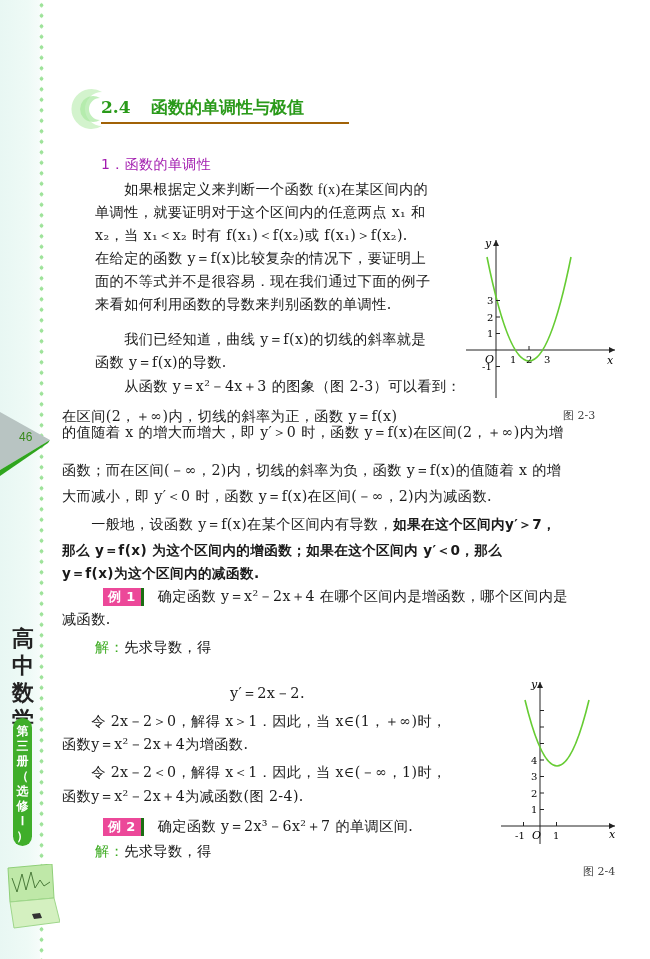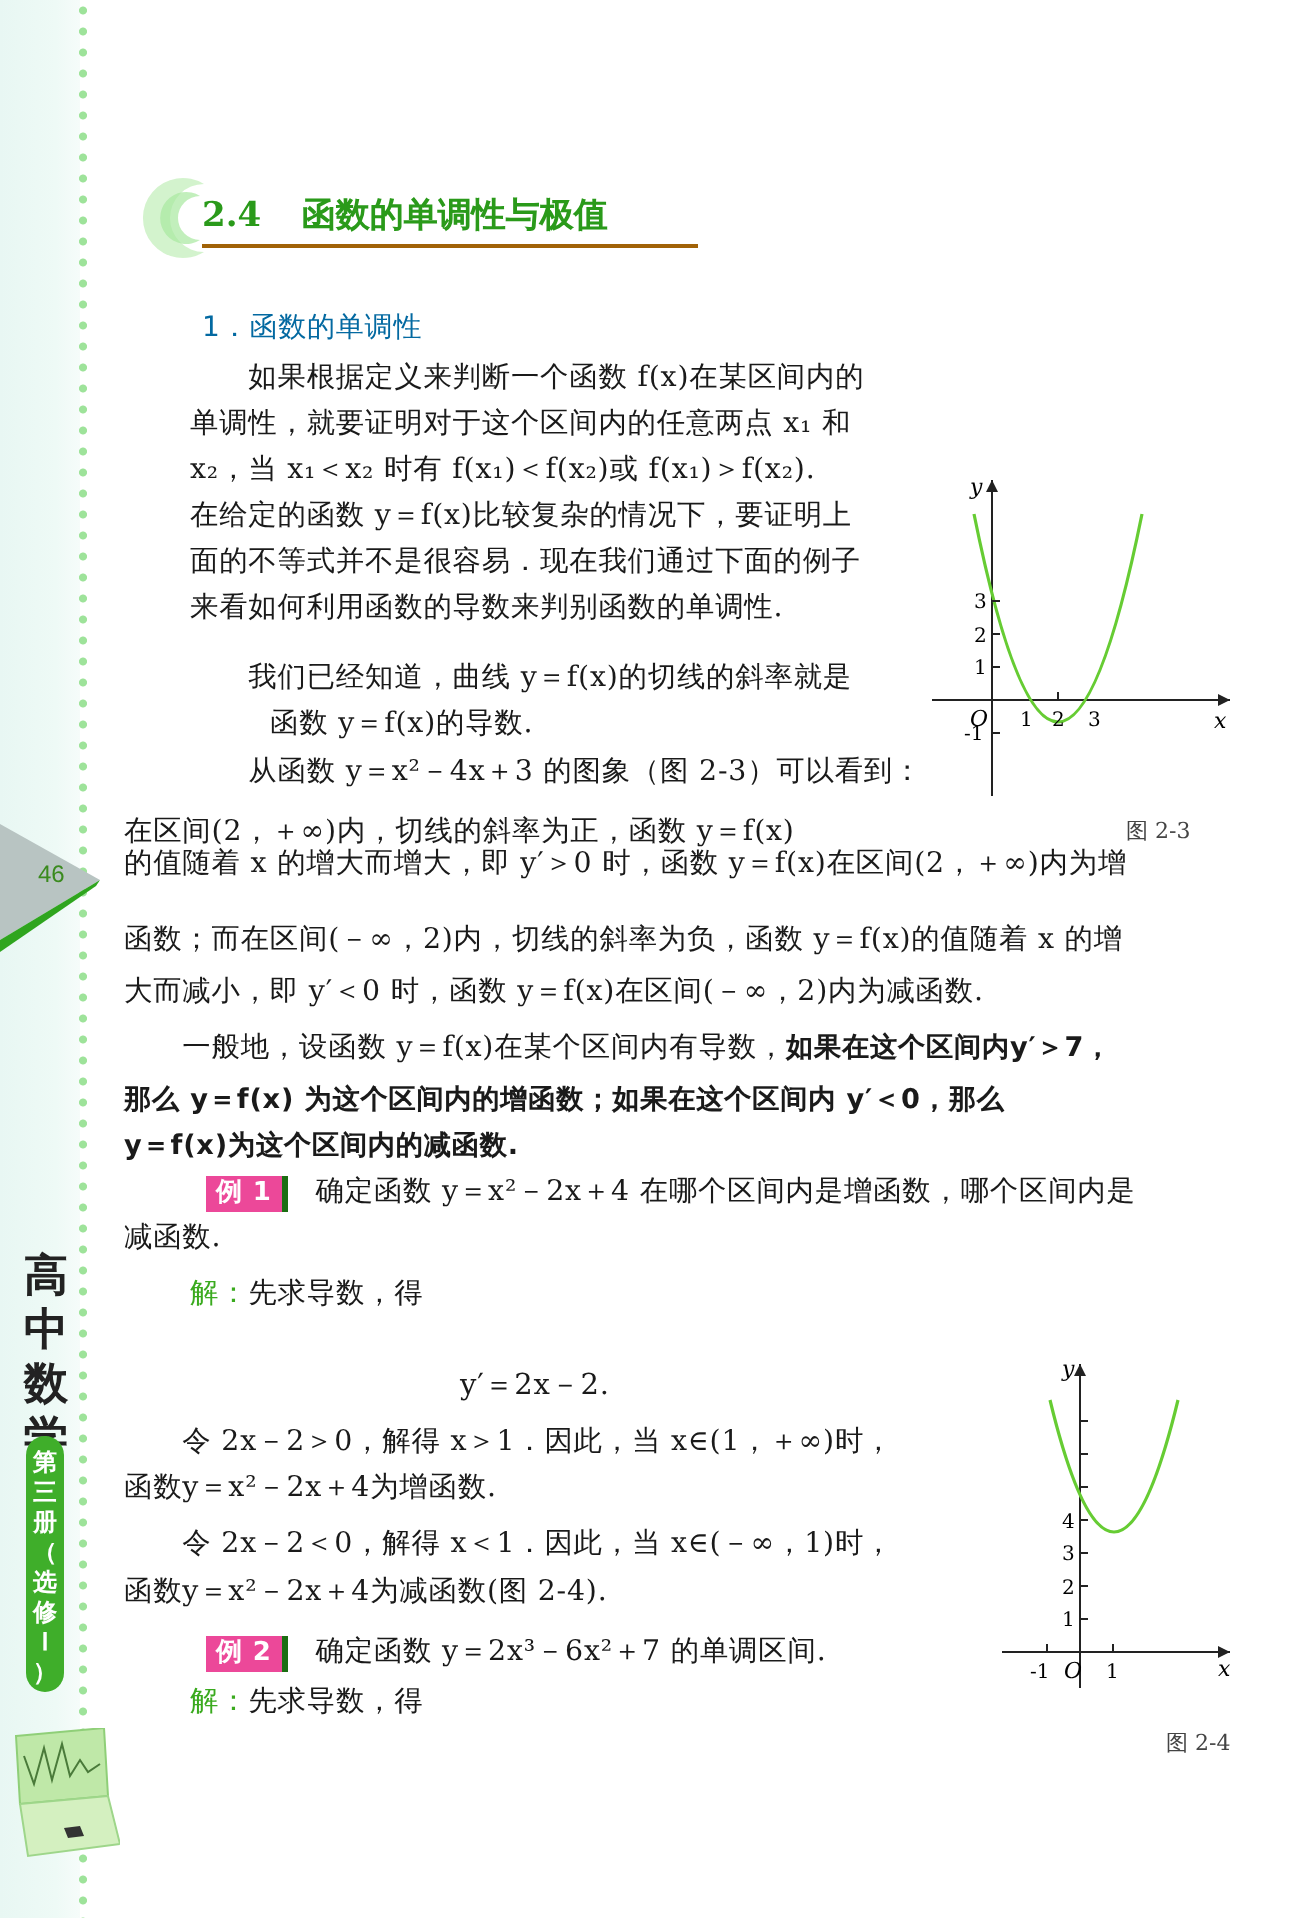--- a/index.html
+++ b/index.html
@@ -46,21 +46,21 @@
     border-bottom: 2px solid #a16207;
     font-family: "DejaVu Sans", sans-serif; font-size: 17px; color: #2a9a1a;
     font-weight: bold;
   }
   .sec-title .num { display: inline-block; width: 44px; font-family: "DejaVu Serif", serif; }
 
   .txt {
     position: absolute; font-size: 14.2px; line-height: 22px; white-space: nowrap;
     letter-spacing: 0.4px;
   }
-  .sub { font-size: 14px; color: #0369a1; font-family: "DejaVu Sans", sans-serif; }
+  .sub { font-size: 14px; color: #a21caf; font-family: "DejaVu Sans", sans-serif; }
   .b { font-weight: bold; font-family: "DejaVu Sans", sans-serif; font-size: 13.6px; }
   .jie { color: #3aaa1e; font-family: "DejaVu Sans", sans-serif; }
   .ex-badge {
     display: inline-block; background: #ec4899; color: #fff; font-weight: bold;
     font-family: "DejaVu Sans", sans-serif; font-size: 13px; padding: 0 5px;
     line-height: 18px; margin-right: 14px; border-right: 3px solid #1b6e12;
   }
   .center-eq { position: absolute; left: 230px; top: 682px; font-size: 14.5px; }
   .fig { position: absolute; }
   .fig-cap { position: absolute; font-size: 11px; color: #444; font-family: "DejaVu Serif", serif; padding-left: 48px; }
@@ -108,29 +108,29 @@
   <path d="M40,6 A20,20 0 1 0 40,40 A16,16 0 1 1 40,6 Z" fill="#c8f0c0" opacity="0.8"></path>
   <path d="M38,12 A13,13 0 1 0 38,34 A10,10 0 1 1 38,12 Z" fill="#a8e8a0" opacity="0.7"></path>
 </svg>
 <div class="sec-title">
   <span class="num">2.4</span>
   <span>函数的单调性与极值</span>
 </div>
 
 <div class="txt sub" style="left:101px; top:153px;">1．函数的单调性</div>
 
-<div class="txt" style="left:95px; top:178px;">　　如果根据定义来判断一个函数 f(x)在某区间内的</div>
+<div class="txt" style="left:95px; top:178px;font-family:Liberation Serif, serif;">　　如果根据定义来判断一个函数 f(x)在某区间内的</div>
 <div class="txt" style="left:95px; top:201px;">单调性，就要证明对于这个区间内的任意两点 x₁ 和</div>
 <div class="txt" style="left:95px; top:224px;">x₂，当 x₁＜x₂ 时有 f(x₁)＜f(x₂)或 f(x₁)＞f(x₂).</div>
 <div class="txt" style="left:95px; top:247px;">在给定的函数 y＝f(x)比较复杂的情况下，要证明上</div>
 <div class="txt" style="left:95px; top:270px;">面的不等式并不是很容易．现在我们通过下面的例子</div>
 <div class="txt" style="left:95px; top:293px;">来看如何利用函数的导数来判别函数的单调性.</div>
 
 <div class="txt" style="left:95px; top:328px;">　　我们已经知道，曲线 y＝f(x)的切线的斜率就是</div>
-<div class="txt" style="left:95px; top:351px;margin-left:40px;">函数 y＝f(x)的导数.</div>
+<div class="txt" style="left:95px; top:351px;">函数 y＝f(x)的导数.</div>
 
 <div class="txt" style="left:95px; top:375px;">　　从函数 y＝x²－4x＋3 的图象（图 2-3）可以看到：</div>
 <div class="txt" style="left:62px; top:405px;">在区间(2，＋∞)内，切线的斜率为正，函数 y＝f(x)</div>
 <div class="txt" style="left:62px; top:421px;">的值随着 x 的增大而增大，即 y′＞0 时，函数 y＝f(x)在区间(2，＋∞)内为增</div>
 <div class="txt" style="left:62px; top:459px;">函数；而在区间(－∞，2)内，切线的斜率为负，函数 y＝f(x)的值随着 x 的增</div>
 <div class="txt" style="left:62px; top:485px;">大而减小，即 y′＜0 时，函数 y＝f(x)在区间(－∞，2)内为减函数.</div>
 
 <svg class="fig" style="left:460px; top:232px;" width="165" height="170" viewBox="0 0 165 170">
 
   <line x1="6" y1="118" x2="155" y2="118" stroke="#222" stroke-width="1"></line>

